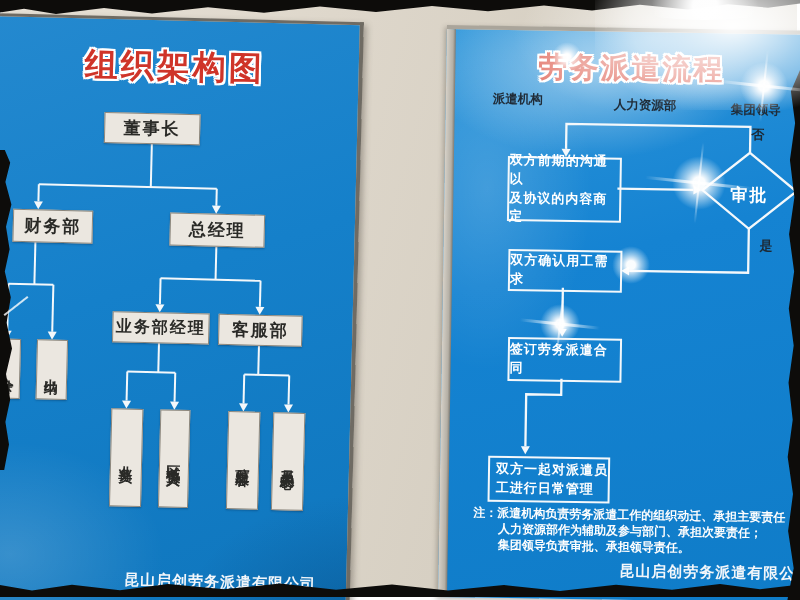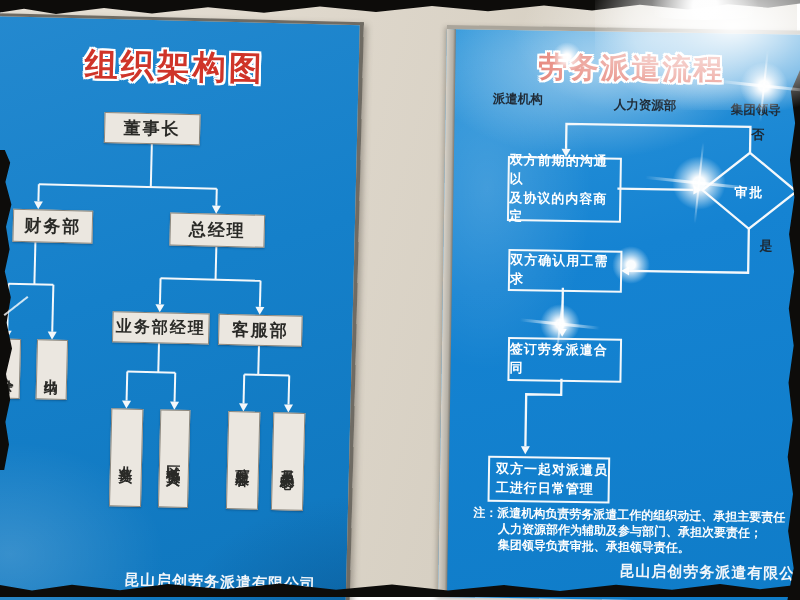--- a/index.html
+++ b/index.html
@@ -56,21 +56,21 @@
     justify-content:center;}
   .company{position:absolute;color:#f2f6fa;font-weight:700;white-space:nowrap;z-index:3;}
   .company-left{left:128px;top:551px;width:240px;text-align:center;font-size:15px;letter-spacing:1px;}
   .company-right{left:181px;top:530px;font-size:15px;letter-spacing:1px;}
   
   .col-head{position:absolute;font-size:12.5px;font-weight:700;color:#202c38;z-index:3;white-space:nowrap;}
   .fbox{position:absolute;display:flex;flex-direction:column;align-items:center;justify-content:center;
     border:2.5px solid #f4f8fb;color:#fff;font-weight:600;font-size:13px;line-height:1.45;
     letter-spacing:1px;z-index:3;text-align:left;}
   .dlabel{position:absolute;color:#1d2935;font-weight:700;font-size:13px;z-index:3;}
-  .decision-text{position:absolute;color:#fff;font-weight:600;font-size:13px;letter-spacing:2px;z-index:3;}
+  .decision-text{position:absolute;color:#fff;font-weight:600;font-size:17px;letter-spacing:2px;z-index:3;}
   .note{position:absolute;left:34px;top:475px;width:318px;color:#fdfdfd;font-weight:700;
     font-size:12px;line-height:1.34;z-index:3;}
   .note .nline{white-space:nowrap;}
   .note .indent{margin-left:25px;}
   
   .flare{position:absolute;z-index:8;pointer-events:none;
     background:radial-gradient(circle,rgba(255,255,255,.98) 0 16%,rgba(255,255,255,.55) 38%,transparent 70%);}
   .flare.rays::before,.flare.rays::after{content:"";position:absolute;left:50%;top:50%;
     background:linear-gradient(90deg,transparent,rgba(255,255,255,.95),transparent);filter:blur(.4px);}
   .flare.rays::before{width:200%;height:3px;transform:translate(-50%,-50%) rotate(6deg);}

